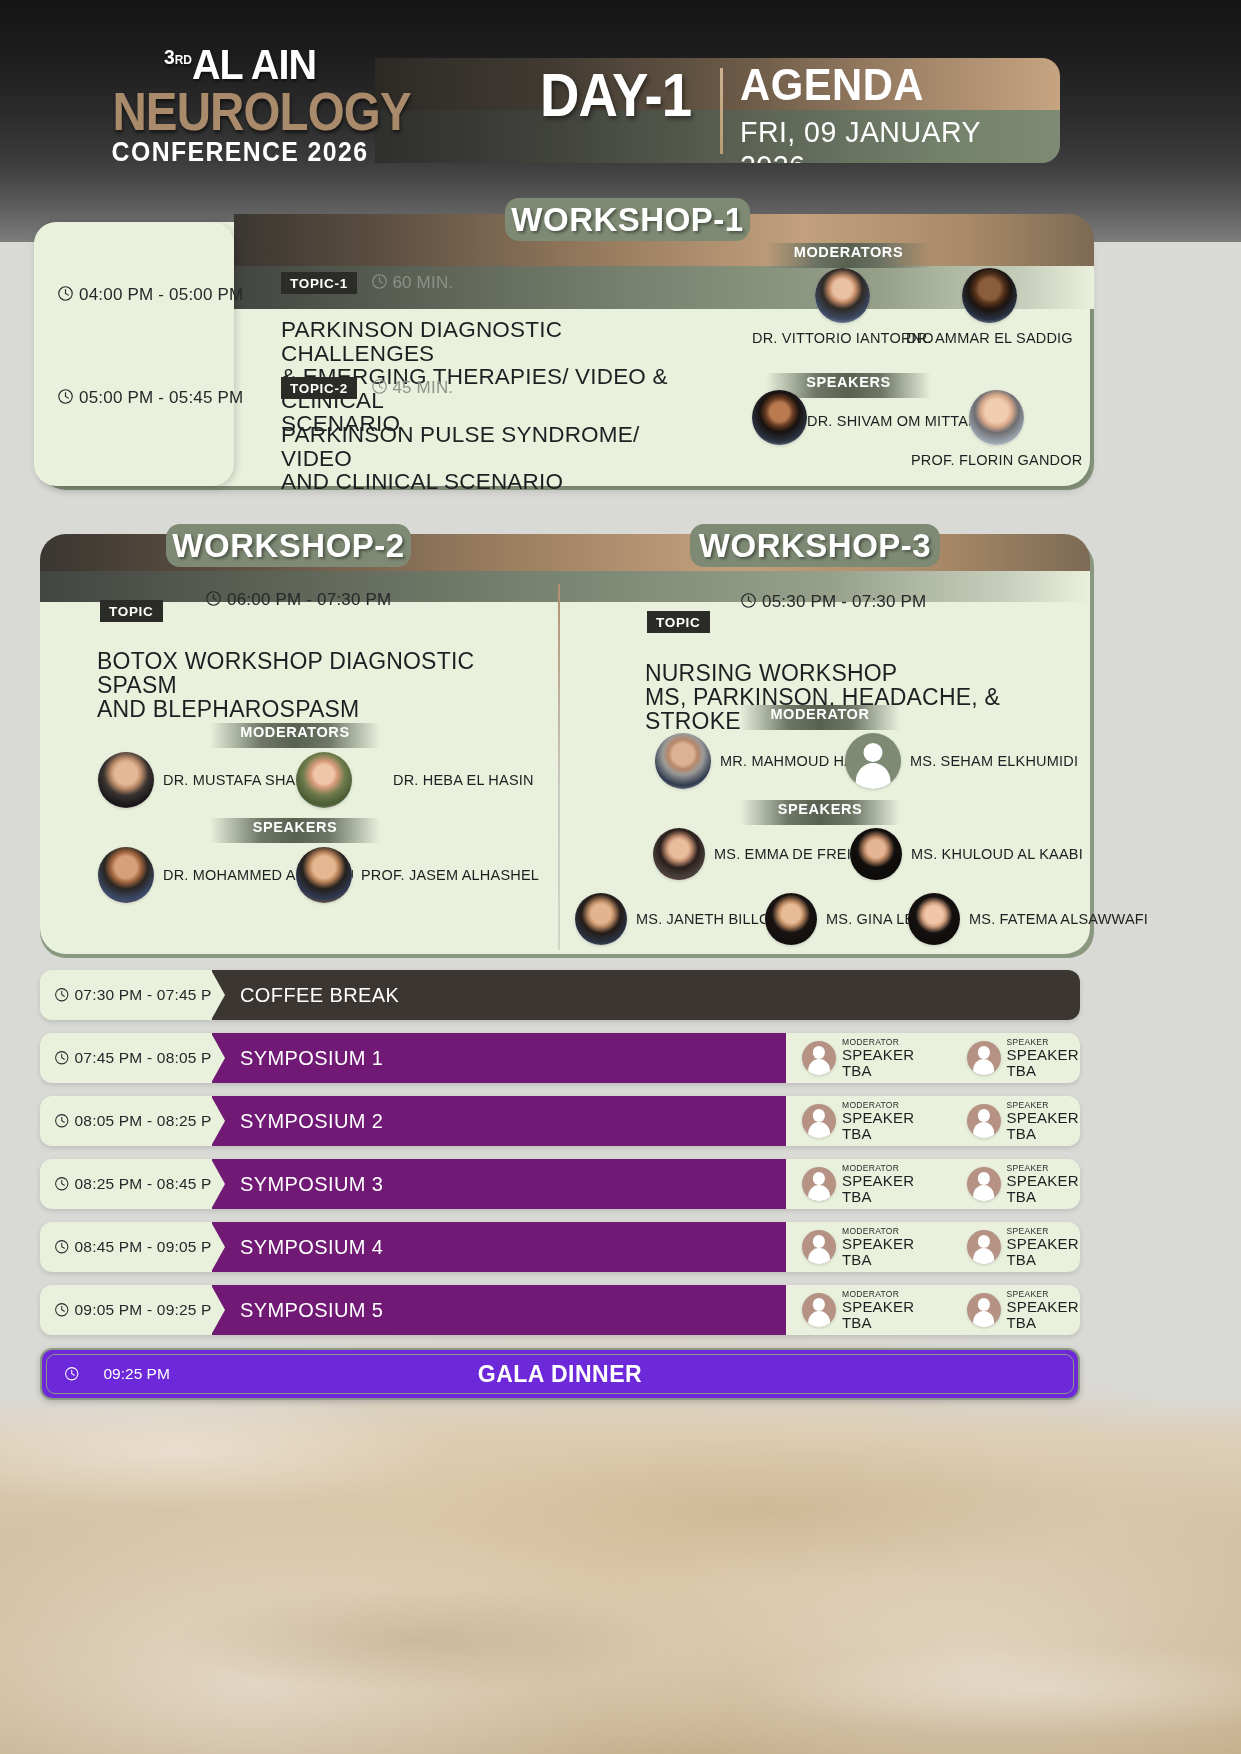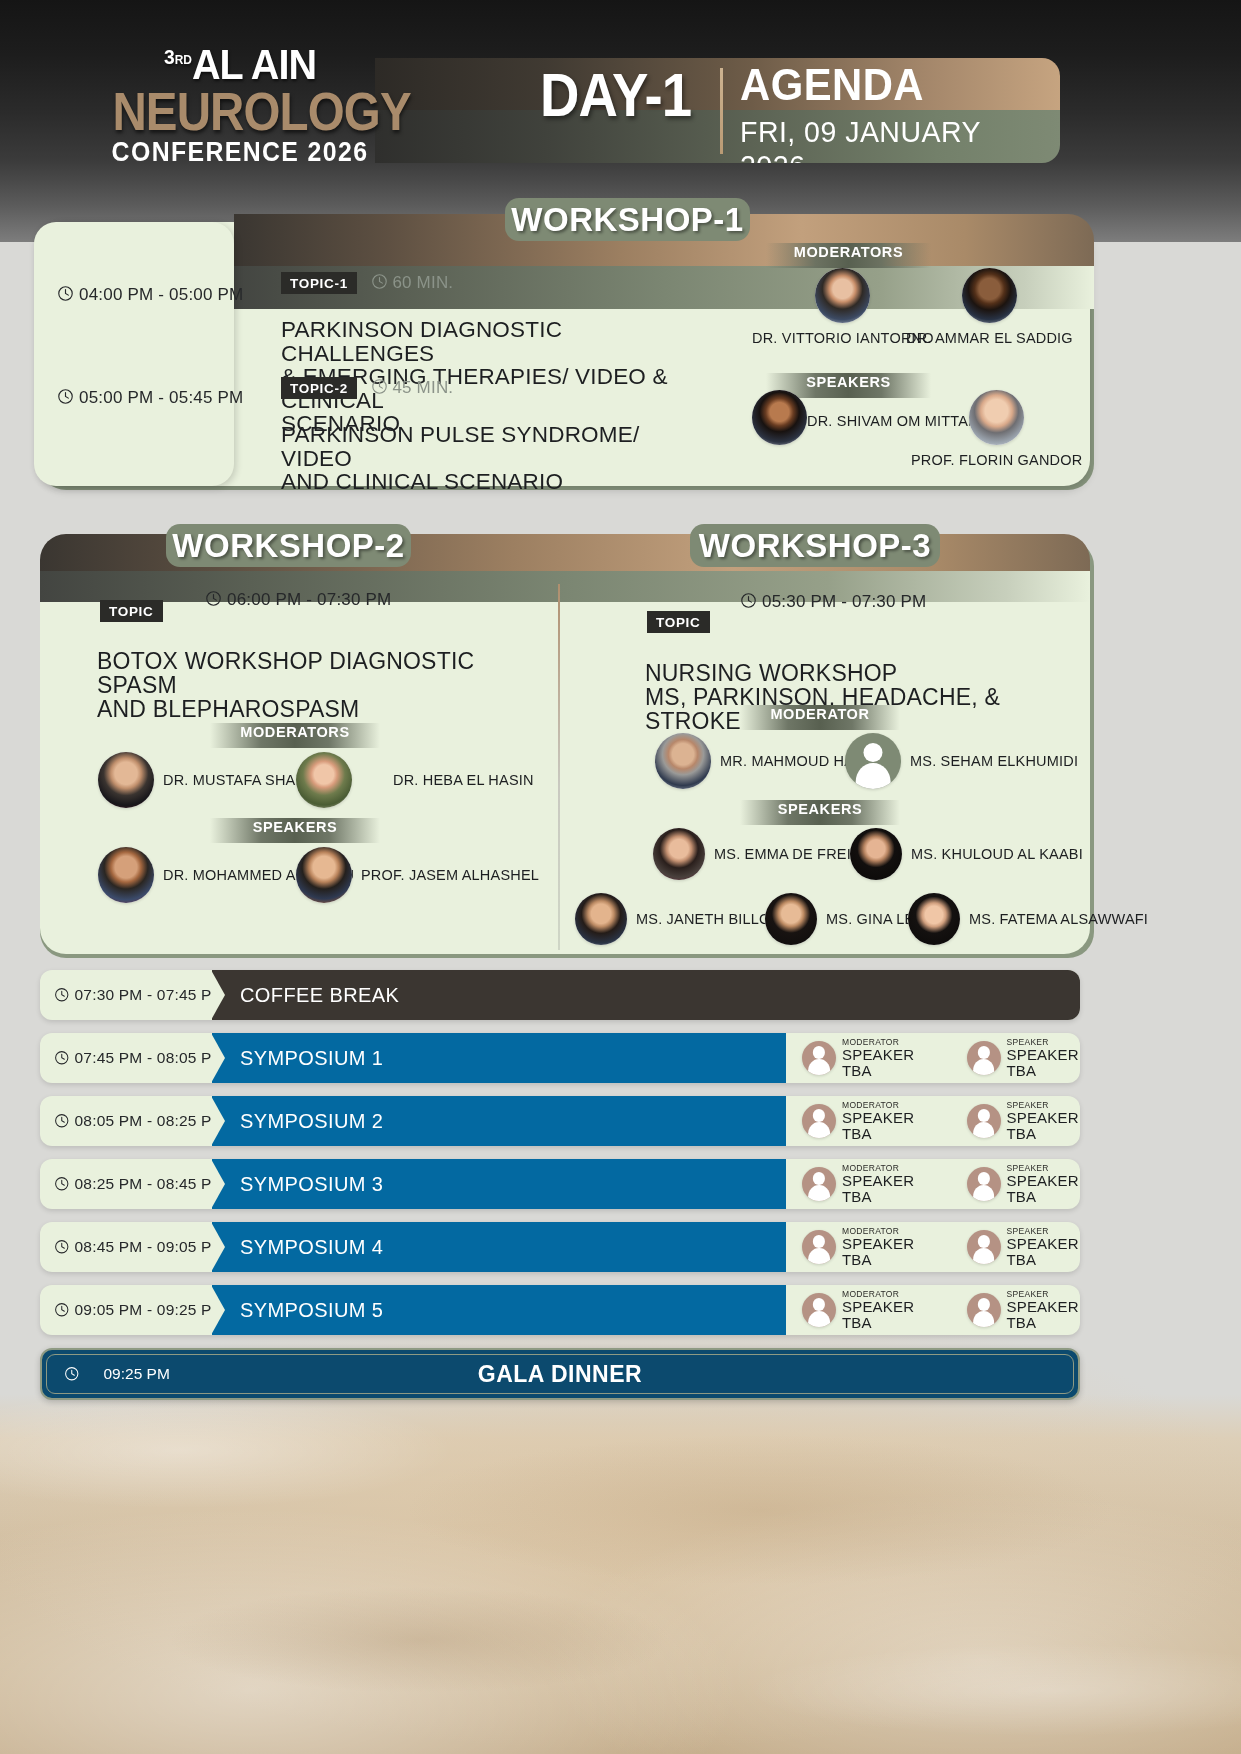--- a/index.html
+++ b/index.html
@@ -124,40 +124,40 @@
   .sil-tan:after { content:""; position:absolute; left:50%; top:53%; width:64%; height:56%;
       transform:translateX(-50%); background:#fff; border-radius:50% 50% 0 0 / 62% 62% 0 0; }
 
   
   .srow { position:absolute; left:40px; width:1040px; height:50px; z-index:3;
           background:#e9f1dd; border-radius:12px; box-shadow:0 2px 5px rgba(0,0,0,.13);
           overflow:hidden; }
   .srow .tm { position:absolute; left:0; top:0; width:172px; height:100%;
               display:flex; align-items:center; padding-left:14px; }
   .srow .tm .timecell { font-size:15.5px; }
-  .srow .bar { position:absolute; left:172px; top:0; height:100%; background:#0369a1;
+  .srow .bar { position:absolute; left:172px; top:0; height:100%; background:#701a75;
                display:flex; align-items:center; }
   .srow .bar .arw { width:14px; height:100%; position:relative; flex:none; }
   .srow .bar .arw:before{ content:""; position:absolute; left:-1px; top:50%; transform:translateY(-50%);
       width:0;height:0; border-top:25px solid transparent; border-bottom:25px solid transparent;
       border-left:14px solid #e9f1dd; }
   .srow .bar .lbl { color:#fff; font-size:20px; letter-spacing:.4px; margin-left:14px; }
   .srow .tba { position:absolute; top:0; height:100%; display:flex; align-items:center; }
   .tbaItem { display:flex; align-items:center; }
   .tbaItem .av { width:34px; height:34px; }
   .tbaItem .tx { margin-left:6px; }
   .tbaItem .role { font-size:8.5px; color:#2b2b28; letter-spacing:.3px; line-height:10px; }
   .tbaItem .nm { font-size:15px; color:#1d1f21; letter-spacing:.2px; line-height:16px; }
 
   .break { position:absolute; left:172px; top:0; right:0; height:100%; background:#3b3631;
            display:flex; align-items:center; }
   .break .lbl { color:#fff; font-size:20px; letter-spacing:.4px; margin-left:14px; }
 
   #gala { position:absolute; left:40px; width:1040px; height:52px; z-index:3;
-          background:#0c4a6e; border-radius:12px; border:2px solid #8e9a83;
+          background:#6d28d9; border-radius:12px; border:2px solid #8e9a83;
           box-shadow:0 2px 6px rgba(0,0,0,.2); display:flex; align-items:center; }
   #gala .inner { position:absolute; left:4px; top:4px; right:4px; bottom:4px;
                  border:1px solid #8e9a83; border-radius:9px; }
   #gala .tm { position:relative; z-index:2; color:#fff; font-size:15.5px; margin-left:22px; white-space:nowrap;}
   #gala .lbl { position:absolute; left:0; right:0; text-align:center; color:#fff;
                font-size:23px; font-weight:700; letter-spacing:.5px; z-index:2; }
 </style>
 </head>
 <body>
 

